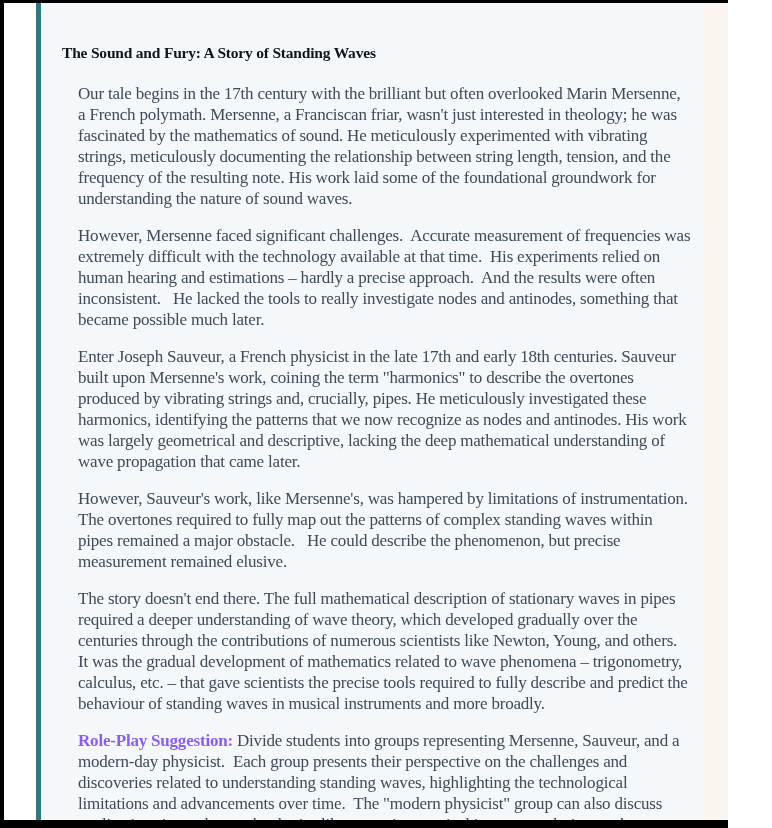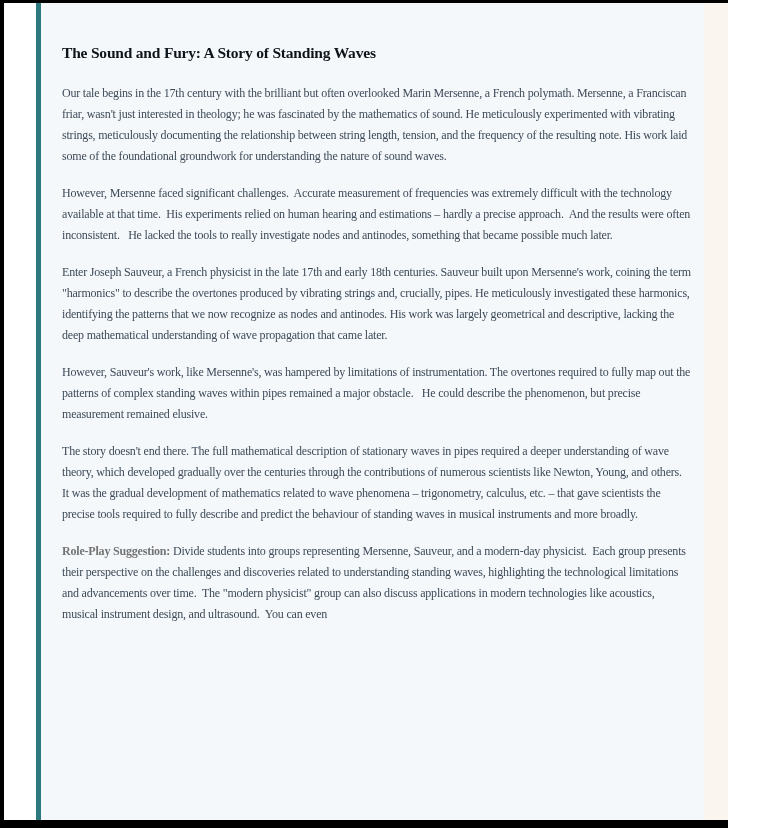--- a/index.html
+++ b/index.html
@@ -43,28 +43,28 @@
   .doc-title {
     font-size: 15.5px;
     line-height: 21px;
     font-weight: 700;
     color: #0d141a;
     margin: 0 0 20px 0;
     letter-spacing: -0.2px;
     white-space: pre-wrap;
   }
   .para {
-    font-size: 12px;
+    font-size: 17px;
     line-height: 21px;
     color: #3d4a57;
-    margin: 0 0 16px 0;
+    margin: 0 0 16px 16px;
     letter-spacing: -0.2px;
     white-space: pre-wrap;
   }
-  .para strong { color: #737373; font-weight: 700; }
+  .para strong { color: #8b5cf6; font-weight: 700; }
 </style>
 </head>
 <body>
 
 <div class="screen">
   <div class="bar-top"></div>
   <div class="bar-left"></div>
   <div class="accent"></div>
 
   <div class="content">

